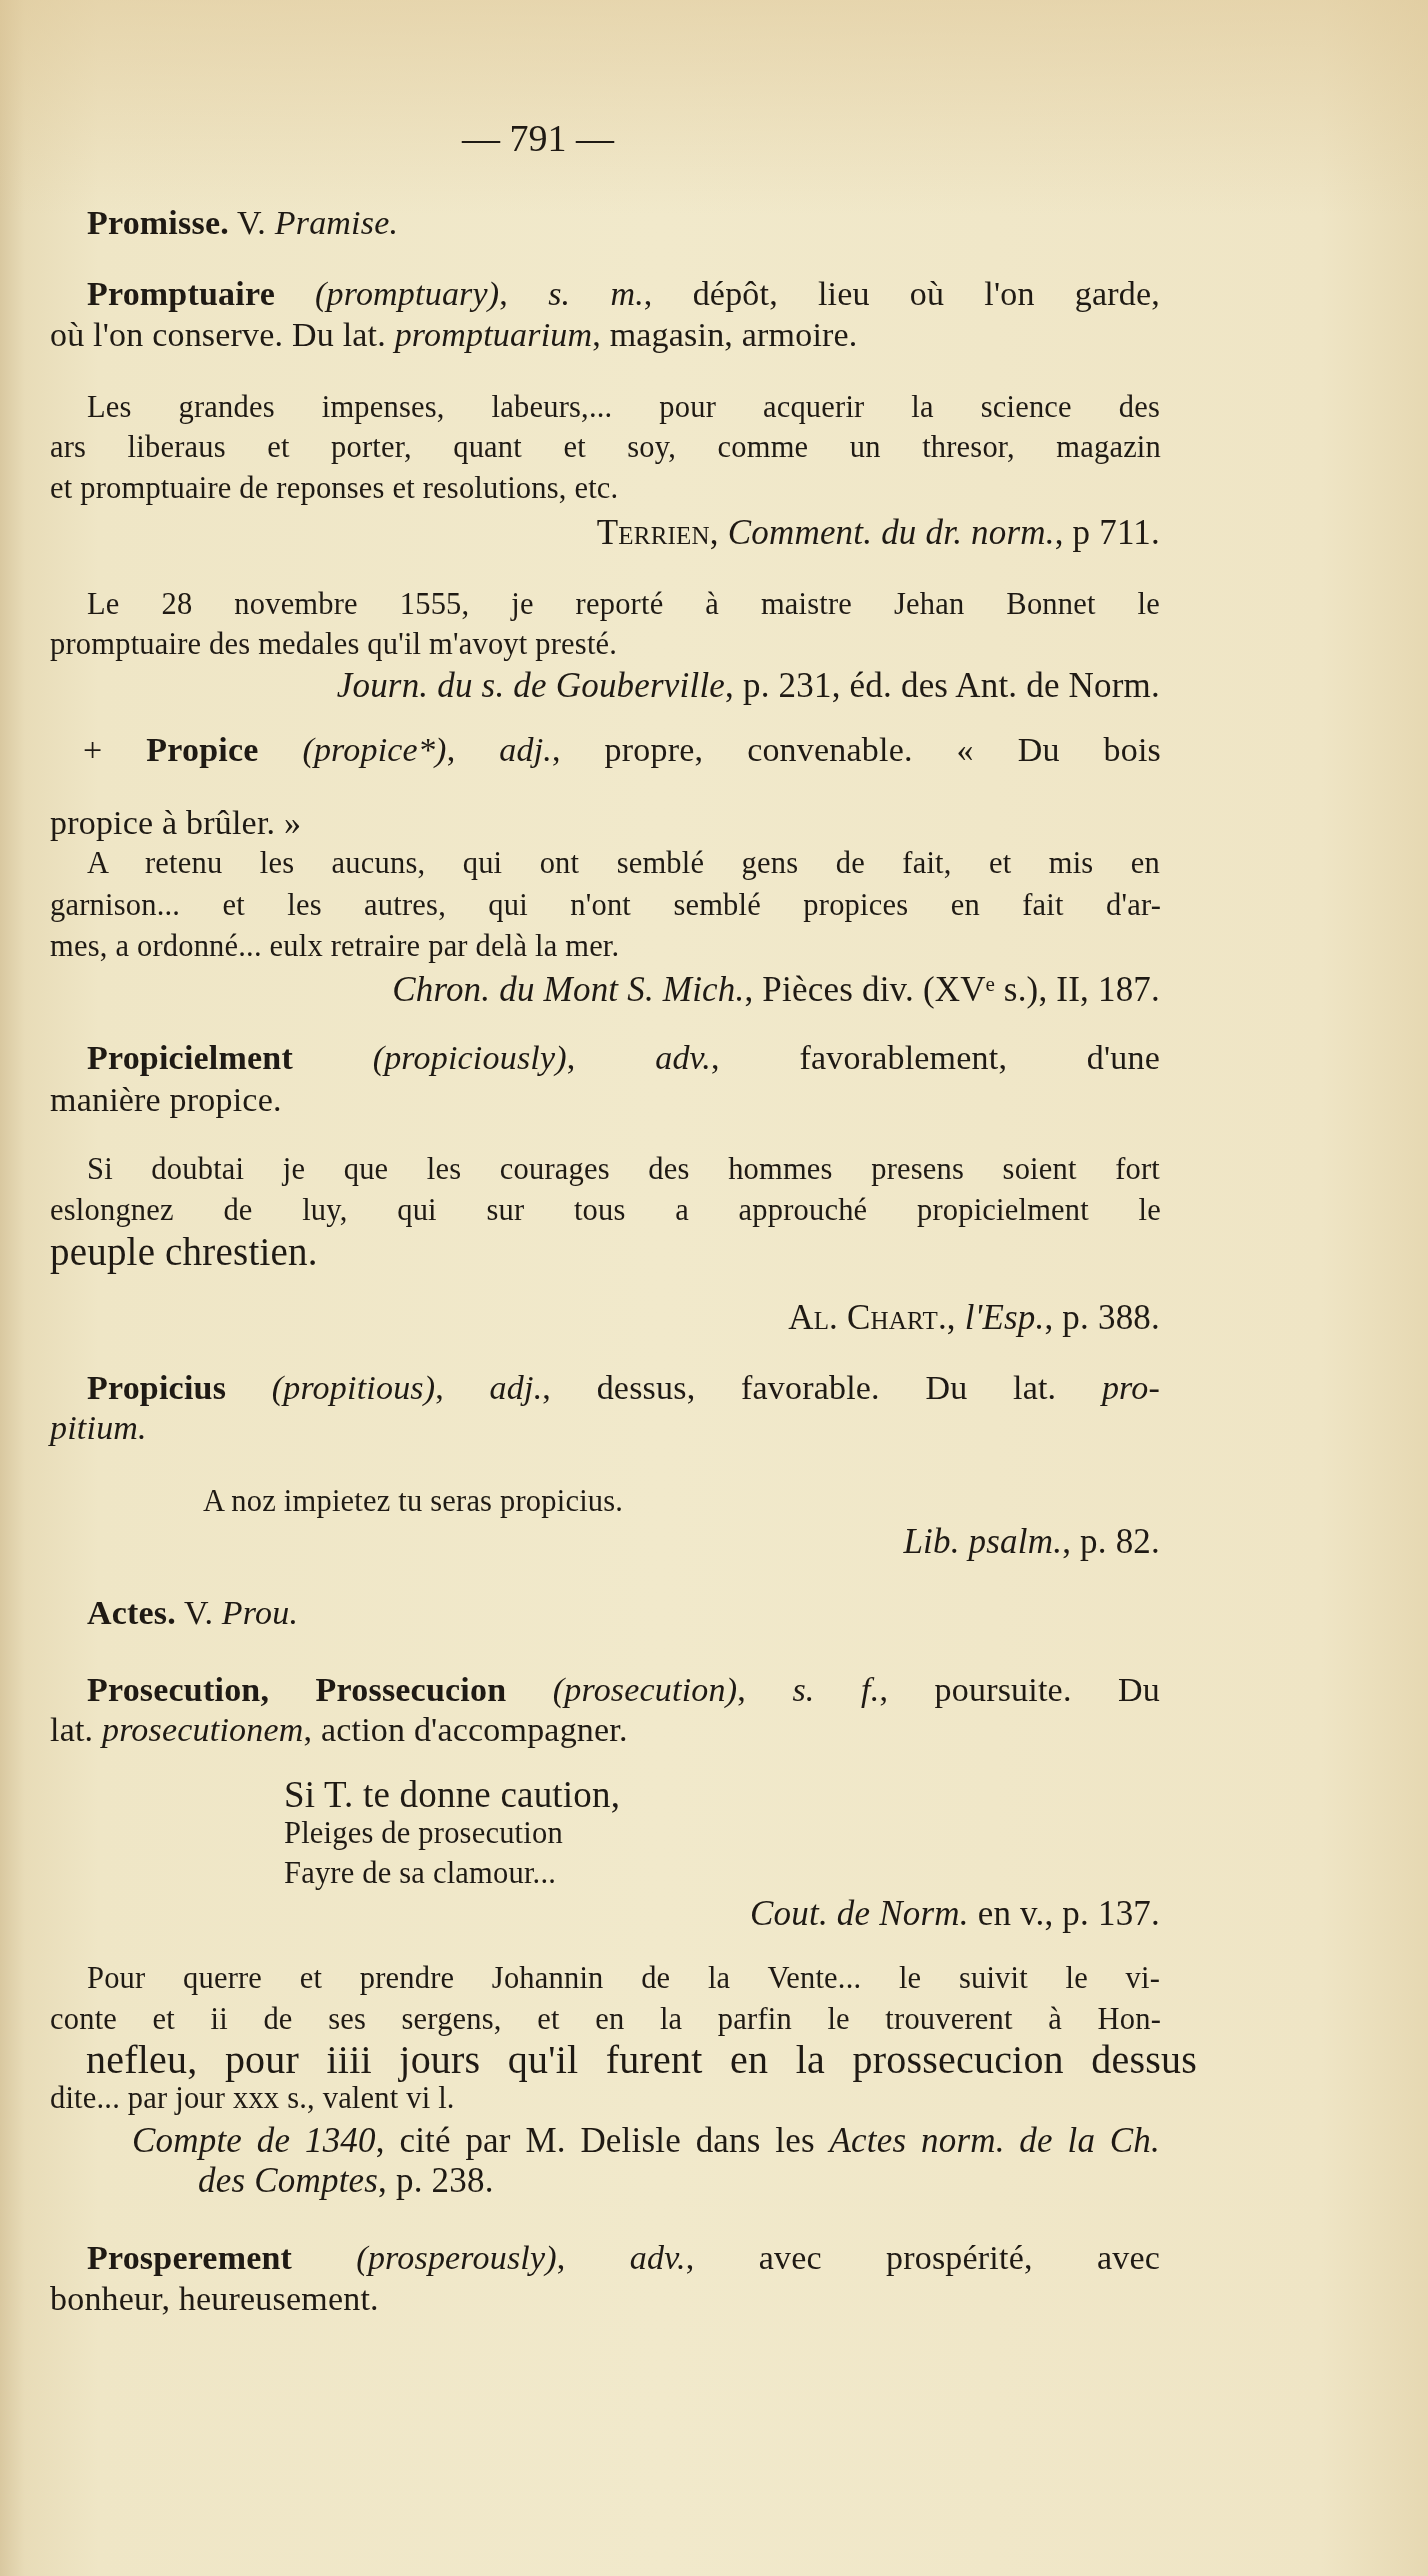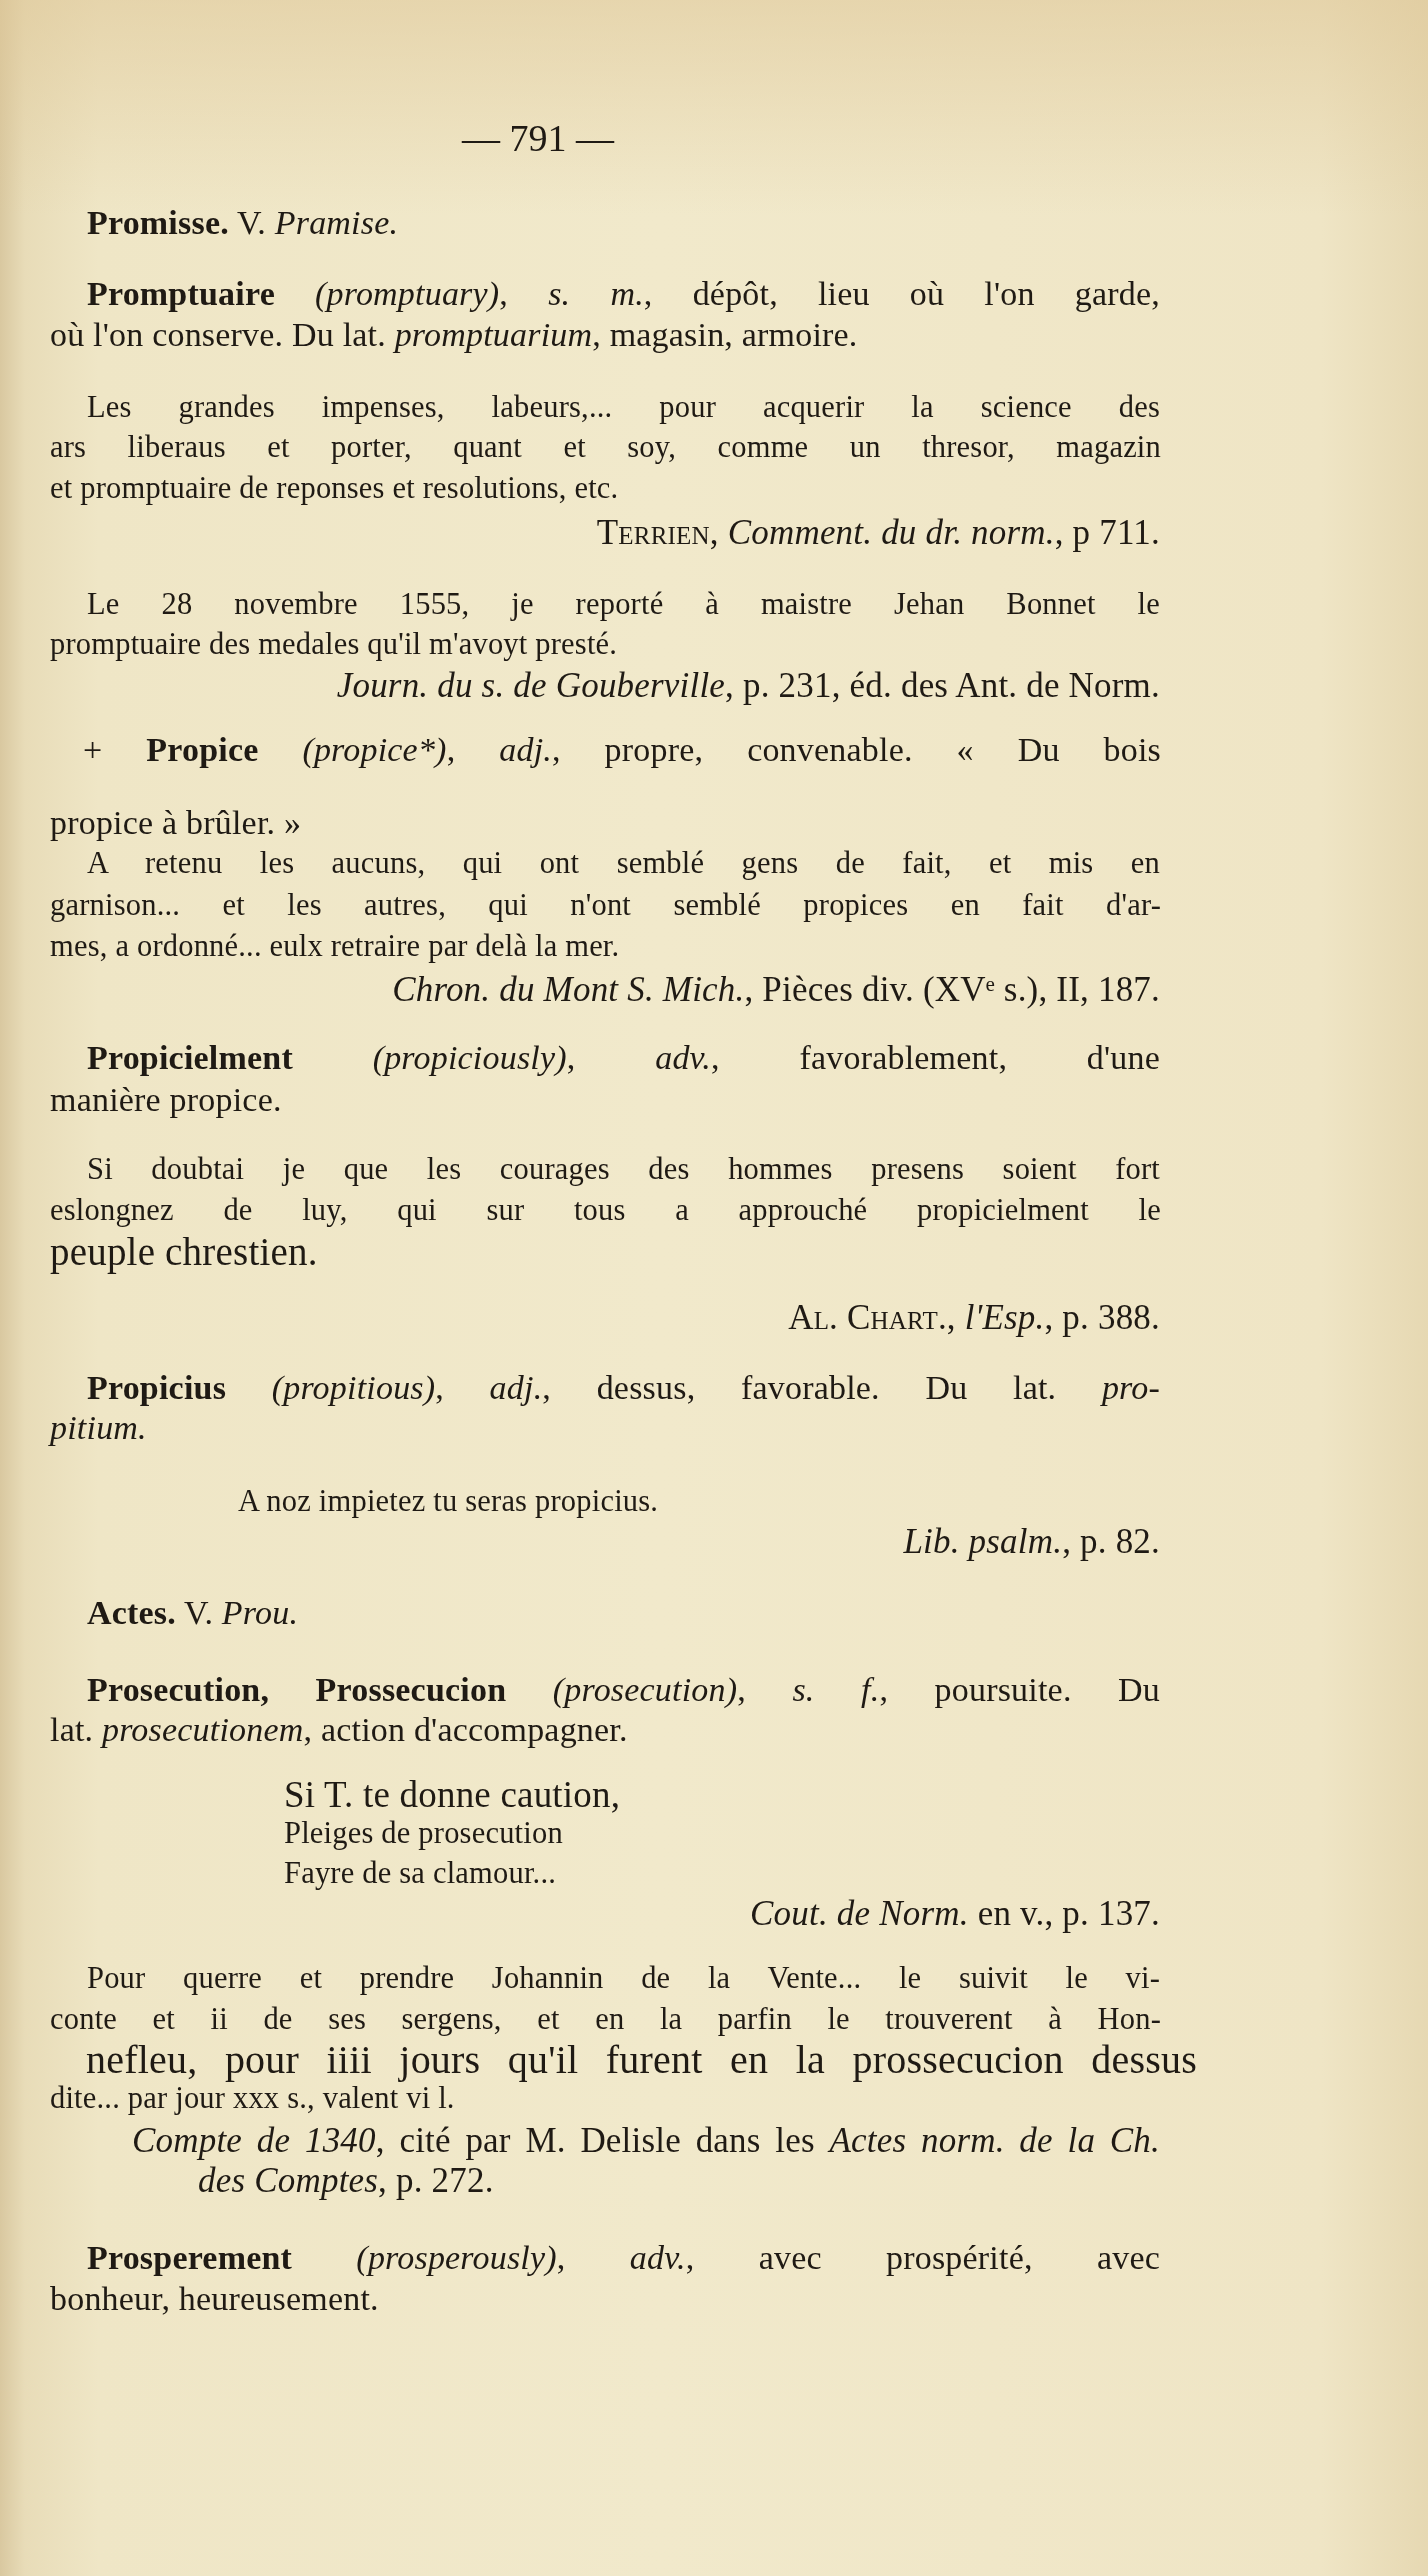--- a/index.html
+++ b/index.html
@@ -83,21 +83,21 @@
 <div class="ln sm" style="left:50px; top:1236px; font-size:39px;">peuple chrestien.</div>
 <div class="ln sm" style="right:269px; top:1302px;">
   <span class="sc">Al. Chart.</span>, <span class="i">l'Esp.</span><span>, p. 388.</span>
 </div>
 
 <div class="ln justify" style="left:87px; top:1368px; width:1073px;">
   <span class="b">Propicius</span> <span class="i">(propitious)</span>, <span class="i">adj.</span><span>, dessus, favorable. Du lat. </span><span class="i">pro-</span>
 </div>
 <div class="ln i" style="left:50px; top:1408px;">pitium.</div>
 
-<div class="ln sm" style="left:203px; top:1486px; font-size:30.5px;margin-left:35px;">A noz impietez tu seras propicius.</div>
+<div class="ln sm" style="left:203px; top:1486px; font-size:30.5px;">A noz impietez tu seras propicius.</div>
 <div class="ln sm" style="right:269px; top:1526px;">
   <span class="i">Lib. psalm.</span><span>, p. 82.</span>
 </div>
 
 <div class="ln" style="left:87px; top:1593px;">
   <span class="b">Actes.</span><span> V. </span><span class="i">Prou.</span>
 </div>
 
 <div class="ln justify" style="left:87px; top:1670px; width:1073px;">
   <span class="b">Prosecution, Prossecucion</span> <span class="i">(prosecution)</span>, <span class="i">s. f.</span><span>, poursuite. Du</span>
@@ -114,20 +114,20 @@
 </div>
 
 <div class="ln sm justify" style="left:87px; top:1963px; width:1073px; font-size:30.5px;">Pour querre et prendre Johannin de la Vente... le suivit le vi-</div>
 <div class="ln sm justify" style="left:50px; top:2004px; width:1111px; font-size:30.5px;">conte et ii de ses sergens, et en la parfin le trouverent à Hon-</div>
 <div class="ln sm justify" style="left:50px; top:2044px; width:1111px; font-size:40px;margin-left:36px;">nefleu, pour iiii jours qu'il furent en la prossecucion dessus</div>
 <div class="ln sm" style="left:50px; top:2083px; font-size:30.5px;">dite... par jour xxx s., valent vi l.</div>
 <div class="ln sm justify" style="left:132px; top:2125px; width:1028px;">
   <span class="i">Compte de 1340</span><span>, cité par M. Delisle dans les </span><span class="i">Actes norm. de la Ch.</span>
 </div>
 <div class="ln sm" style="left:198px; top:2165px;">
-  <span class="i">des Comptes</span><span>, p. 272.</span>
+  <span class="i">des Comptes</span><span>, p. 238.</span>
 </div>
 
 <div class="ln justify" style="left:87px; top:2238px; width:1073px;">
   <span class="b">Prosperement</span> <span class="i">(prosperously)</span>, <span class="i">adv.</span><span>, avec prospérité, avec</span>
 </div>
 <div class="ln" style="left:50px; top:2279px;">bonheur, heureusement.</div>
 
 
 </body></html>

